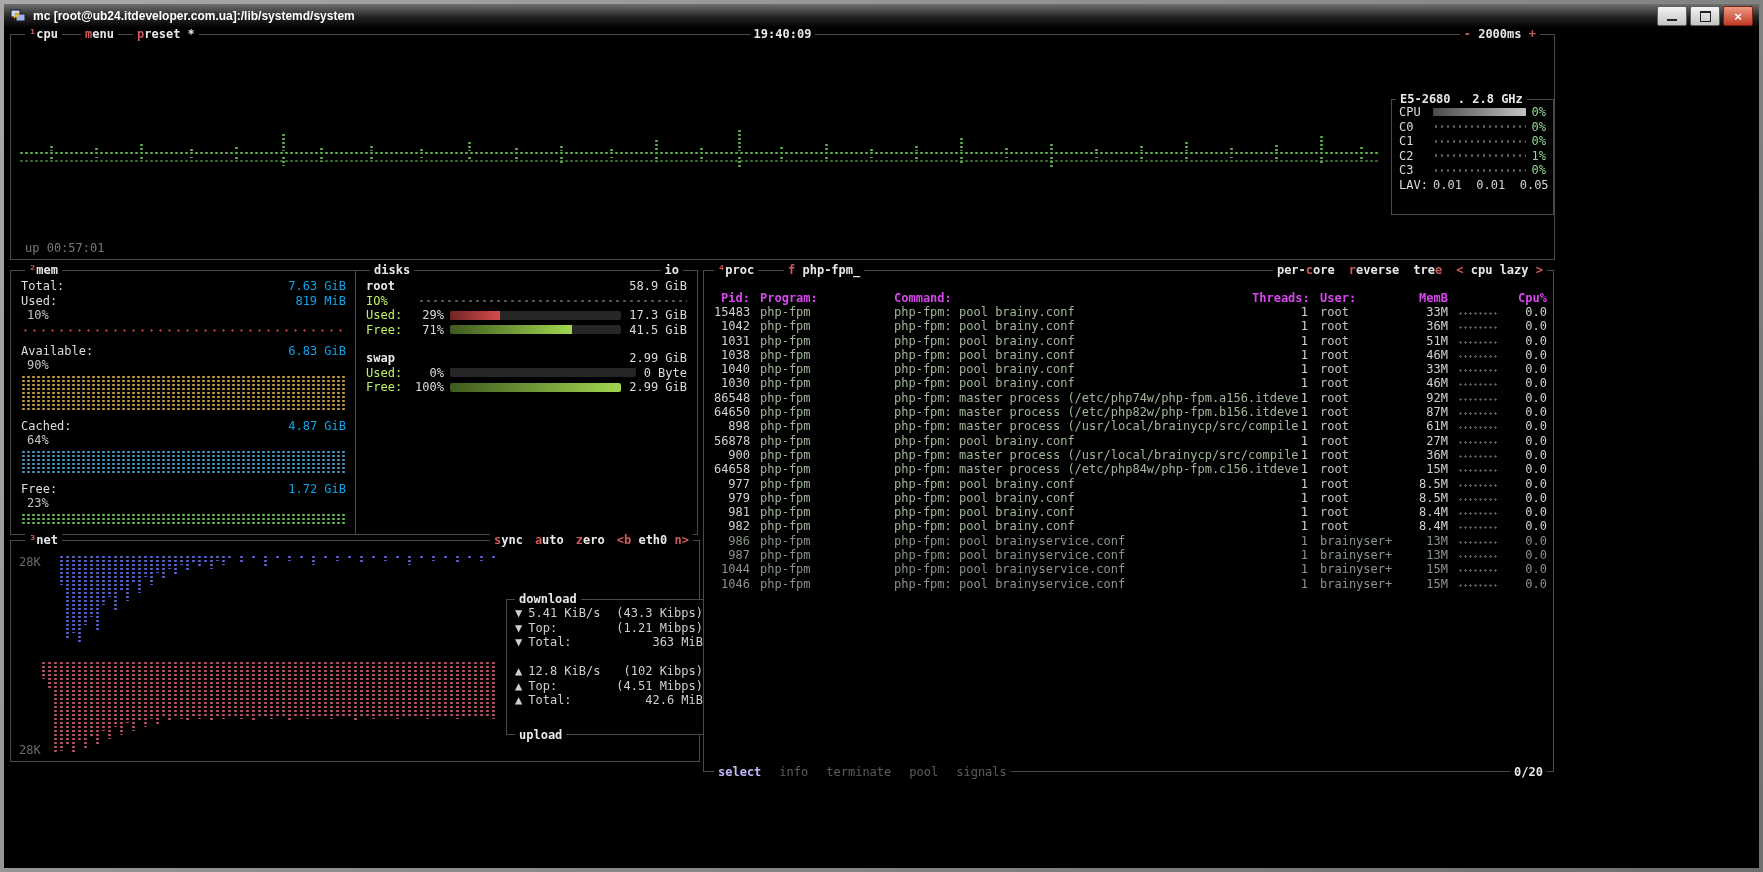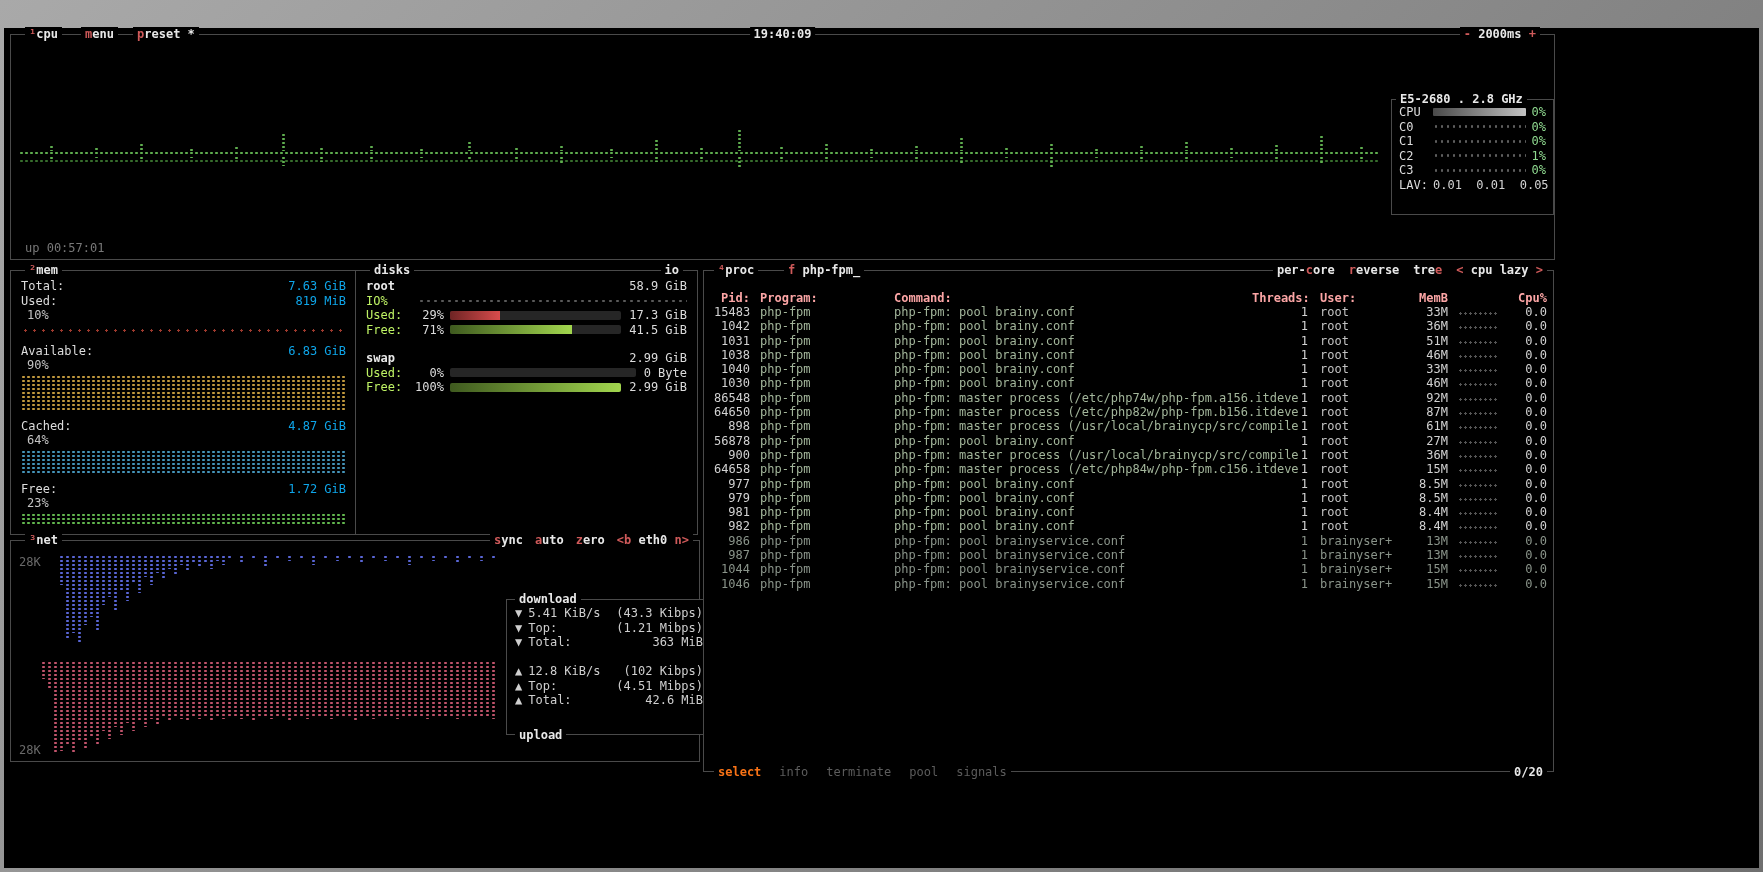--- a/index.html
+++ b/index.html
@@ -88,47 +88,68 @@
             border:1px solid #4a4a4a;background:#000;padding:6px 8px 0;}
   .nrow{display:flex;height:14.5px;}
   .narr{color:#cfcfcf;margin-right:6px;}
   .nlab{color:#cfcfcf;}
   .nval{margin-left:auto;color:#cfcfcf;white-space:pre;}
   .nspace{height:14.5px;}
   
   #proc-box{left:699px;top:242px;width:849px;height:500px;}
   .proctoggles{position:absolute;top:-8px;right:6px;display:flex;gap:14px;background:#000;padding:0 4px;}
   .phead,.prow{position:absolute;left:10px;right:6px;height:14.3px;line-height:14.3px;}
-  .phead{top:20px;color:#fca5a5;font-weight:bold;}
+  .phead{top:20px;color:#d946ef;font-weight:bold;}
   #proc-rows{position:absolute;left:0;right:0;top:34px;bottom:14px;}
   #proc-rows .prow{position:relative;left:10px;right:auto;width:833px;}
   .pc{position:absolute;top:0;white-space:pre;}
   .c-pid{left:0;width:36px;text-align:right;}
   .c-prog{left:46px;}
   .c-cmd{left:180px;}
   .c-thr{left:538px;width:56px;text-align:right;}
   .c-user{left:606px;}
   .c-mem{left:682px;width:52px;text-align:right;}
   .c-dots{left:744px;width:40px;height:5px;top:6px;--dc:#555;background-size:5px 5px;}
   .c-cpu{left:787px;width:46px;text-align:right;}
   .prow{color:#a3b69b;}
   .prow .c-pid,.prow .c-thr,.prow .c-mem,.prow .c-cpu{color:#d2d2d2;}
   .prow .c-user{color:#c2c2c2;}
   .prow.dimrow, .prow.dimrow .c-pid,.prow.dimrow .c-thr,.prow.dimrow .c-mem,
   .prow.dimrow .c-cpu,.prow.dimrow .c-user{color:#8a948a;}
   .procfoot{position:absolute;bottom:-8px;left:10px;display:flex;gap:18px;background:#000;padding:0 4px;}
   .counter{position:absolute;bottom:-8px;right:6px;background:#000;padding:0 4px;
            font-weight:bold;color:#e8e8e8;}
-  .selbtn{font-weight:bold;color:#f97316;}
+  .selbtn{font-weight:bold;color:#c4b5fd;}
   .actbtn{color:#5c5c5c;}
 </style>
 </head>
 <body>
 
 <div class="frame">
+  <div class="titlebar">
+    <span style="display:flex">
+      <svg width="16" height="16" viewBox="0 0 16 16">
+        <rect x="1" y="2" width="9" height="7" fill="#cdd6ef" stroke="#1a1a2e"></rect>
+        <rect x="6" y="6" width="9" height="7" fill="#9fb2e2" stroke="#1a1a2e"></rect>
+        <path d="M4 10 L7 6 L6 9 L9 5" stroke="#f2c21e" stroke-width="1.4" fill="none"></path>
+      </svg>
+    </span>
+    <span class="ttext">mc [root@ub24.itdeveloper.com.ua]:/lib/systemd/system</span>
+    <span class="tbtns">
+      <span class="tb">
+          <span class="g-min"></span>
+        </span>
+      <span class="tb">
+          <span class="g-max"></span>
+        </span>
+      <span class="tb tb-close">
+          <span class="g-x">×</span>
+        </span>
+    </span>
+  </div>
 
   <div class="term">
 
     <div class="box" id="cpu-box">
       <span class="btitle" style="left:14px"><span class="hot">¹</span><span class="wt">cpu</span></span>
       <span class="btitle" style="left:70px"><span class="hot">m</span><span class="wt">enu</span></span>
       <span class="btitle" style="left:122px"><span class="hot">p</span><span class="wt">reset *</span></span>
       <span class="btitle clockpos">19:40:09</span>
       <span class="btitle intervalpos"><span class="hot">-</span> <span class="wt">2000ms</span> <span class="hot">+</span></span>
 

